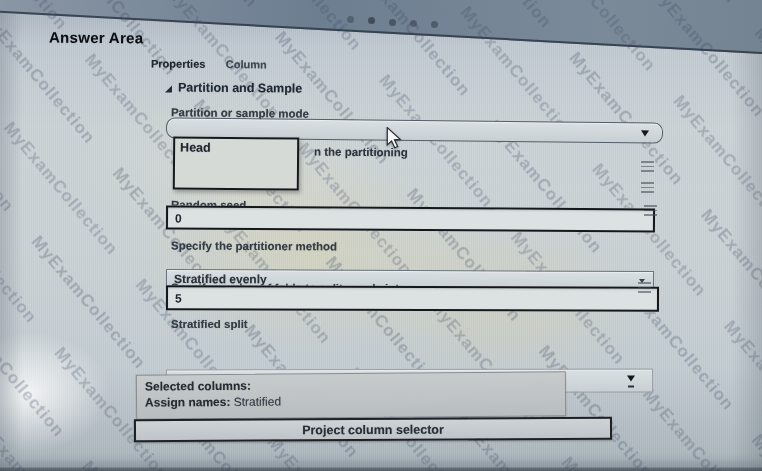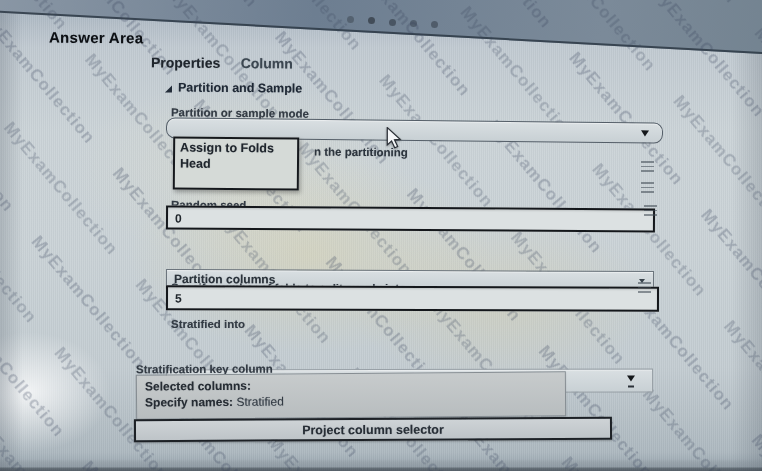--- a/index.html
+++ b/index.html
@@ -19,21 +19,21 @@
   }
   .top-band{position:absolute;left:-12px;top:-66px;width:820px;height:76px;
     background:linear-gradient(90deg,#8a97a5,#6d7e91 40%,#7b8a99 75%,#72828f);
     border-bottom:2px solid rgba(45,56,68,.85);
     transform:rotate(3.1deg);transform-origin:0 100%;}
   .dot{position:absolute;width:7px;height:7px;border-radius:50%;background:#39434e;}
   svg.watermark{position:absolute;left:0;top:0;pointer-events:none;}
   .ui{position:absolute;left:0;top:0;width:762px;height:471px;text-shadow:0 0 1px rgba(30,38,48,.35);margin-left:32px;}
   .row{position:absolute;}
   .answer-area{font-size:15px;font-weight:800;color:#0c0f13;letter-spacing:.3px;}
-  .tab{font-size:14px;font-weight:700;color:#20262d;margin-right:16px;display:inline-block;}
+  .tab{font-size:11px;font-weight:700;color:#20262d;margin-right:16px;display:inline-block;}
   .tab.inactive{color:#3c4751;font-weight:600;}
   .section{display:flex;align-items:center;gap:6px;}
   .tri{width:0;height:0;border-bottom:7px solid #222c39;border-left:7px solid transparent;margin-top:2px;}
   .section-title{font-size:12.5px;font-weight:700;color:#1d2734;}
   .lbl{font-size:11.5px;font-weight:600;color:#333b44;}
   .combo{position:relative;box-sizing:border-box;background:linear-gradient(180deg,#d9dfe2,#c8d0d4);
     border:1.5px solid #545e68;box-shadow:inset 0 1px 1px rgba(255,255,255,.5);}
   .combo.rounded{border-radius:9px;}
   .combo .val{position:absolute;left:7px;top:2px;font-size:12px;font-weight:600;color:#2a323a;}
   .caret{position:absolute;width:0;height:0;border-left:4.5px solid transparent;border-right:4.5px solid transparent;border-top:6px solid #14171a;}
@@ -97,56 +97,55 @@
       <span class="lbl">Partition or sample mode</span>
     </div>
     <div class="row combo rounded" style="left:134px;top:120px;width:497px;height:21px;transform:rotate(.6deg)">
       <span class="val"></span>
       <span class="caret" style="right:13px;top:7px"></span>
     </div>
 
     <div class="row obscured" style="left:282px;top:146px;transform:rotate(.5deg)">n the partitioning</div>
 
     <div class="row listbox" style="left:141px;top:137px;width:126px;height:53px;transform:rotate(.5deg)">
-      <div class="opt">Assign to Folds</div>
       <div class="opt">Head</div>
     </div>
 
     <div class="row" style="left:139px;top:195px;transform:rotate(.4deg)">
       <span class="lbl">Random seed</span>
     </div>
     <input class="row txt" style="left: 134px; top: 207px; width: 489px; height: 24px; transform: rotate(0.35deg);" readonly="" value="0">
 
+    <div class="row" style="left:139px;top:236px;transform:rotate(.3deg)">
+      <span class="lbl">Specify the partitioner method</span>
+    </div>
     <div class="row combo" style="left:134px;top:249px;width:488px;height:20px;border-color:#6b747c;transform:rotate(.25deg)">
-      <span class="val">Partition columns</span>
+      <span class="val">Stratified evenly</span>
       <span class="caret small" style="right:8px;top:7px"></span>
     </div>
 
     <div class="row" style="left:139px;top:278px;transform:rotate(.2deg)">
       <span class="lbl">Specify number of folds to split evenly into</span>
     </div>
     <input class="row txt" style="left: 134px; top: 286px; width: 493px; height: 25px; transform: rotate(0.15deg);" readonly="" value="5">
 
     <div class="row" style="left:139px;top:314px">
-      <span class="lbl">Stratified into</span>
+      <span class="lbl">Stratified split</span>
     </div>
     <div class="row combo" style="left:134px;top:328px;width:487px;height:24px;border-color:#99a1a7;transform:rotate(-.1deg)">
       <span class="val"></span>
       <span class="caret" style="right:17px;top:6px"></span>
       <span class="tickline" style="right:18px;top:16px"></span>
     </div>
 
-    <div class="row" style="left:104px;top:359px;transform:rotate(-.3deg)">
-      <span class="lbl">Stratification key column</span>
-    </div>
 
     <div class="row selpanel" style="left:104px;top:373px;width:430px;height:45px;transform:rotate(-.45deg)">
       <div class="l1">Selected columns:</div>
       <div class="l2">
-        <b>Specify names:</b>
+        <b>Assign names:</b>
         <span>Stratified</span>
       </div>
     </div>
 
     <div class="row btn" style="left:102px;top:418px;width:478px;height:23px;transform:rotate(-.3deg)">
       <span>Project column selector</span>
     </div>
 
     <span class="grip" style="left:609px;top:161px"></span>
     <span class="grip" style="left:609px;top:182px"></span>

